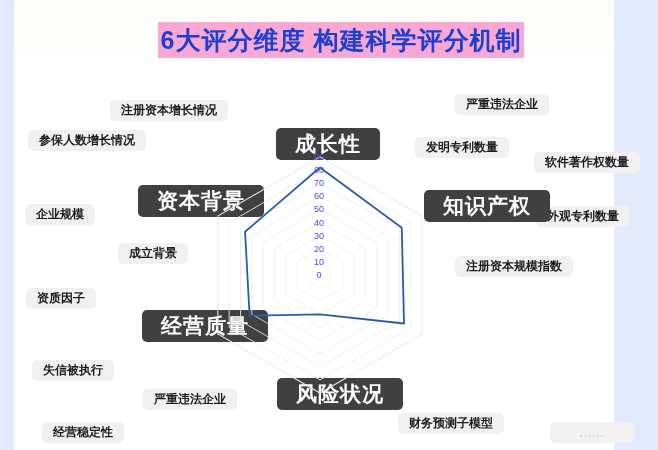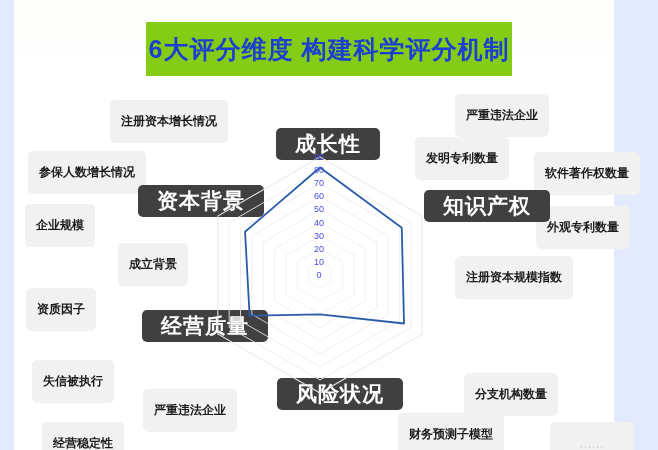--- a/index.html
+++ b/index.html
@@ -16,39 +16,39 @@
     position:absolute;left:14px;top:0;width:600px;height:450px;
     background:#ffffff;
   }
   .card::before{
     content:"";position:absolute;left:0;top:0;width:600px;height:450px;
     background:linear-gradient(180deg,#fdfefb 0%,#ffffff 18%,#ffffff 100%);
   }
 
   
   .title-banner{
-    position:absolute;left:146px;top:22px;width:366px;height:54px;
-    background:#84cc16;
+    position:absolute;left:158px;top:22px;width:366px;height:36px;
+    background:#f9a8d4;
     display:flex;align-items:center;justify-content:center;
   }
   .title-text{
     font-size:25px;font-weight:700;color:#1b3fd1;
     letter-spacing:1px;white-space:nowrap;line-height:1;
   }
 
   
   .chip{
     position:absolute;
     background:#f1f1f1;
     border-radius:5px;
     display:flex;align-items:center;justify-content:center;
     font-size:12px;font-weight:700;color:#1b1b1b;
     white-space:nowrap;
     padding:0 11px;
-    height:43px;
+    height:21px;
     box-sizing:border-box;
   }
   .chip.dots{color:#d5d5d5;letter-spacing:1px;font-size:11px;}
 
   .tag{
     position:absolute;
     background:#404040;
     border-radius:5px;
     display:flex;align-items:center;justify-content:center;
     font-size:21px;font-weight:700;color:#ffffff;
@@ -70,34 +70,33 @@
 <body>
 
 <div id="root">
   <div class="card"></div>
 
   <div class="title-banner">
     <div class="title-text">6大评分维度 构建科学评分机制</div>
   </div>
 
   <div class="chip" style="left:110px;top:100px;">注册资本增长情况</div>
-  <div class="chip" style="left:28px;top:151px;">参保人数增长情况</div>
+  <div class="chip" style="left:28px;top:130px;">参保人数增长情况</div>
   <div class="chip" style="left:25px;top:204px;">企业规模</div>
   <div class="chip" style="left:118px;top:243px;">成立背景</div>
   <div class="chip" style="left:26px;top:288px;">资质因子</div>
   <div class="chip" style="left:32px;top:360px;">失信被执行</div>
   <div class="chip" style="left:143px;top:389px;">严重违法企业</div>
   <div class="chip" style="left:42px;top:422px;">经营稳定性</div>
 
   <div class="chip" style="left:455px;top:94px;">严重违法企业</div>
   <div class="chip" style="left:415px;top:137px;">发明专利数量</div>
   <div class="chip" style="left:534px;top:152px;">软件著作权数量</div>
   <div class="chip" style="left:536px;top:206px;">外观专利数量</div>
   <div class="chip" style="left:455px;top:256px;">注册资本规模指数</div>
-  <div class="chip" style="left:464px;top:373px;">分支机构数量</div>
   <div class="chip" style="left:398px;top:413px;">财务预测子模型</div>
   <div class="chip dots" style="left:550px;top:422px;width:84px;">......</div>
 
   <div class="tag" style="left:276px;top:128px;">成长性</div>
   <div class="tag" style="left:424px;top:190px;">知识产权</div>
   <div class="tag" style="left:277px;top:378px;">风险状况</div>
   <div class="tag" style="left:142px;top:310px;">经营质量</div>
   <div class="tag" style="left:138px;top:185px;">资本背景</div>
 
   <div class="radar">

